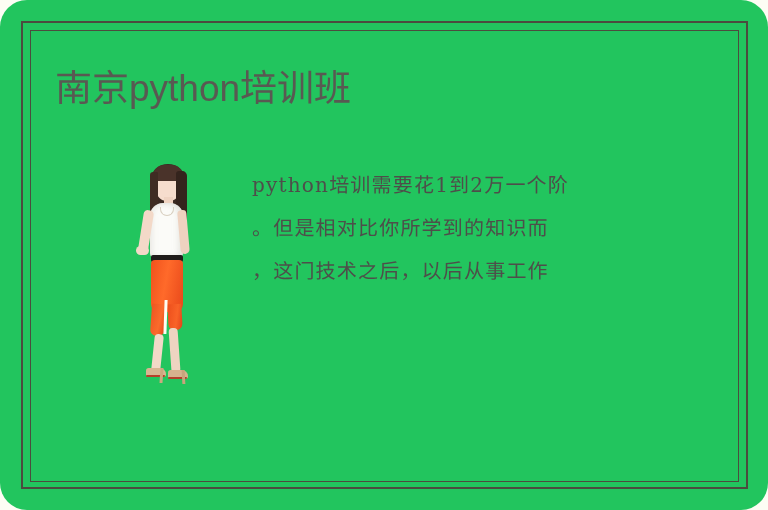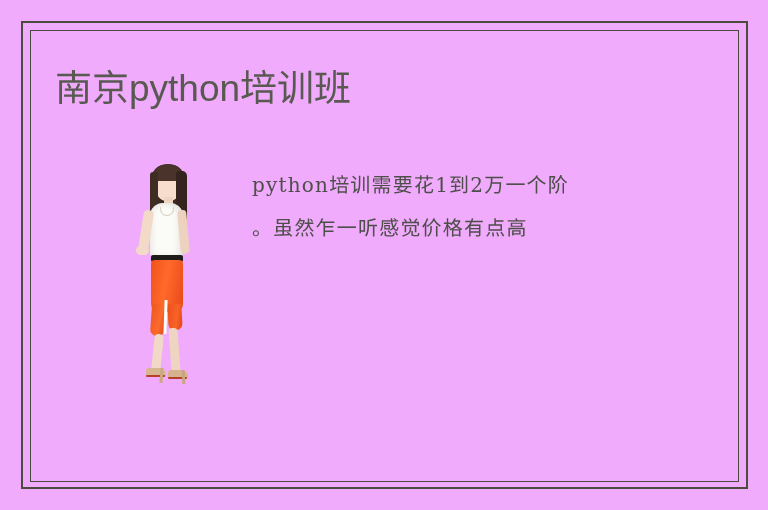--- a/index.html
+++ b/index.html
@@ -11,22 +11,23 @@
     height: 510px;
     background: #fdfdf4;
     font-family: "Liberation Sans", sans-serif;
     overflow: hidden;
   }
 
   .poster {
     position: relative;
     width: 768px;
     height: 510px;
-    background: #f0abfc;
+    background: #22c55e;
     box-sizing: border-box;
+    border-radius: 27px;
   }
 
   
   .frame-outer {
     position: absolute;
     left: 21px;
     top: 21px;
     right: 20px;
     bottom: 21px;
     border: 2px solid #4c4c3e;
@@ -276,17 +277,18 @@
       <div class="fig shoe-l"></div>
       <div class="fig sole-l"></div>
       <div class="fig shoe-l-heel"></div>
       <div class="fig shoe-r"></div>
       <div class="fig sole-r"></div>
       <div class="fig shoe-r-heel"></div>
     </div>
 
     <div class="body-text">
       <span class="ln">python培训需要花1到2万一个阶</span>
-      <span class="ln">。虽然乍一听感觉价格有点高</span>
+      <span class="ln">。但是相对比你所学到的知识而</span>
+      <span class="ln">，这门技术之后，以后从事工作</span>
     </div>
 
   </div>
 </div>
 
 </body></html>

